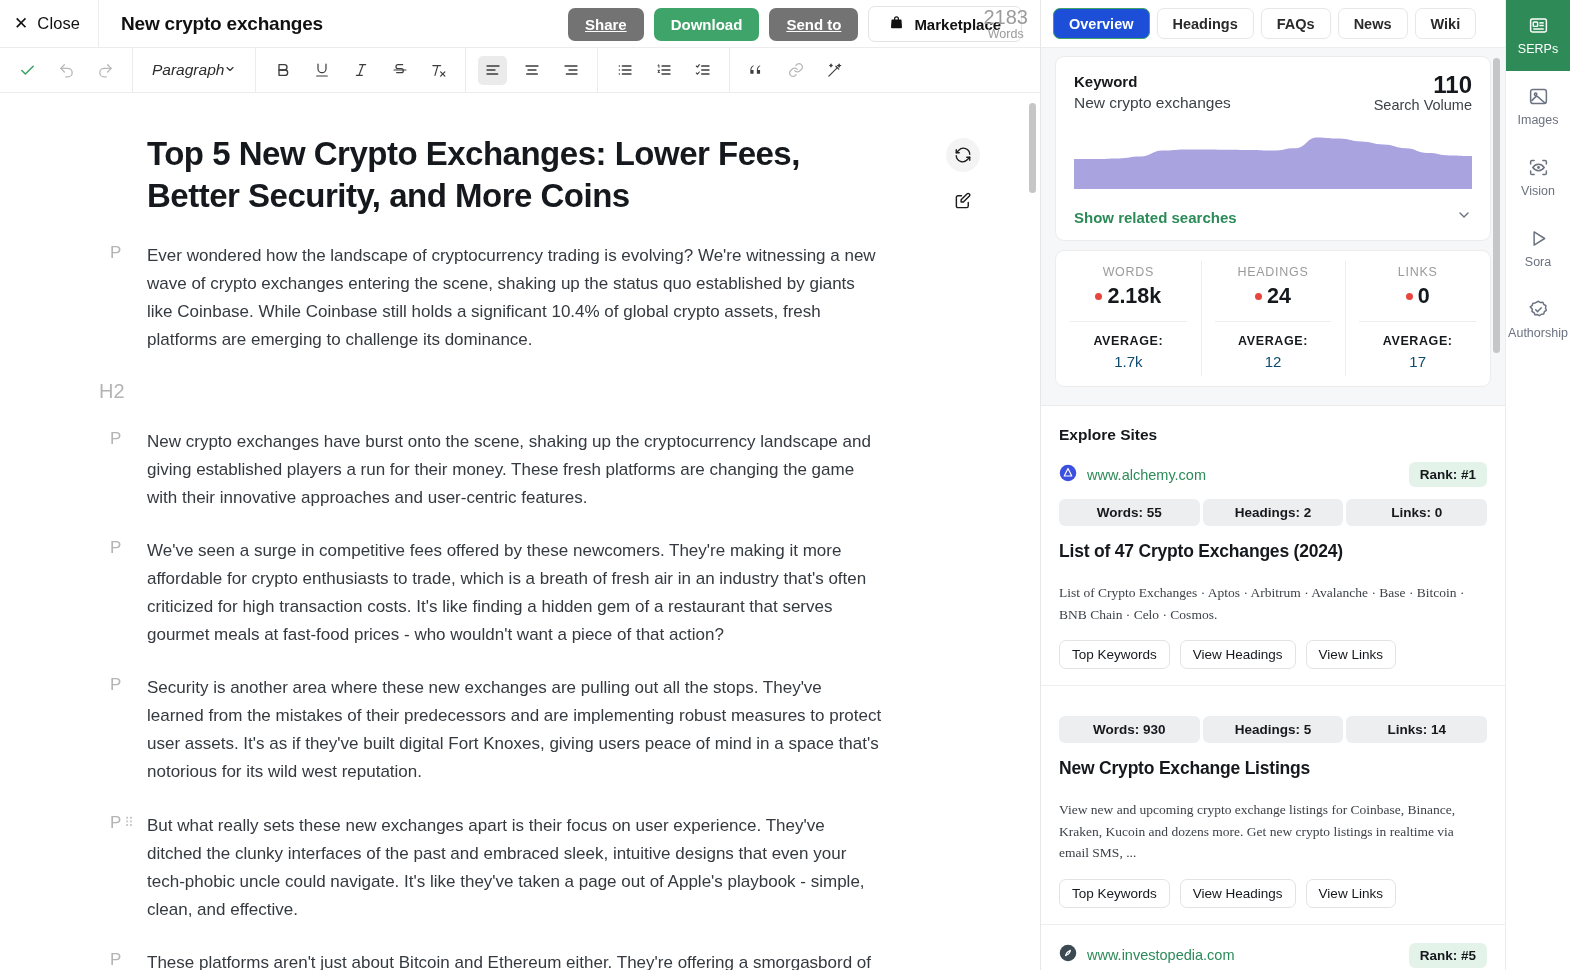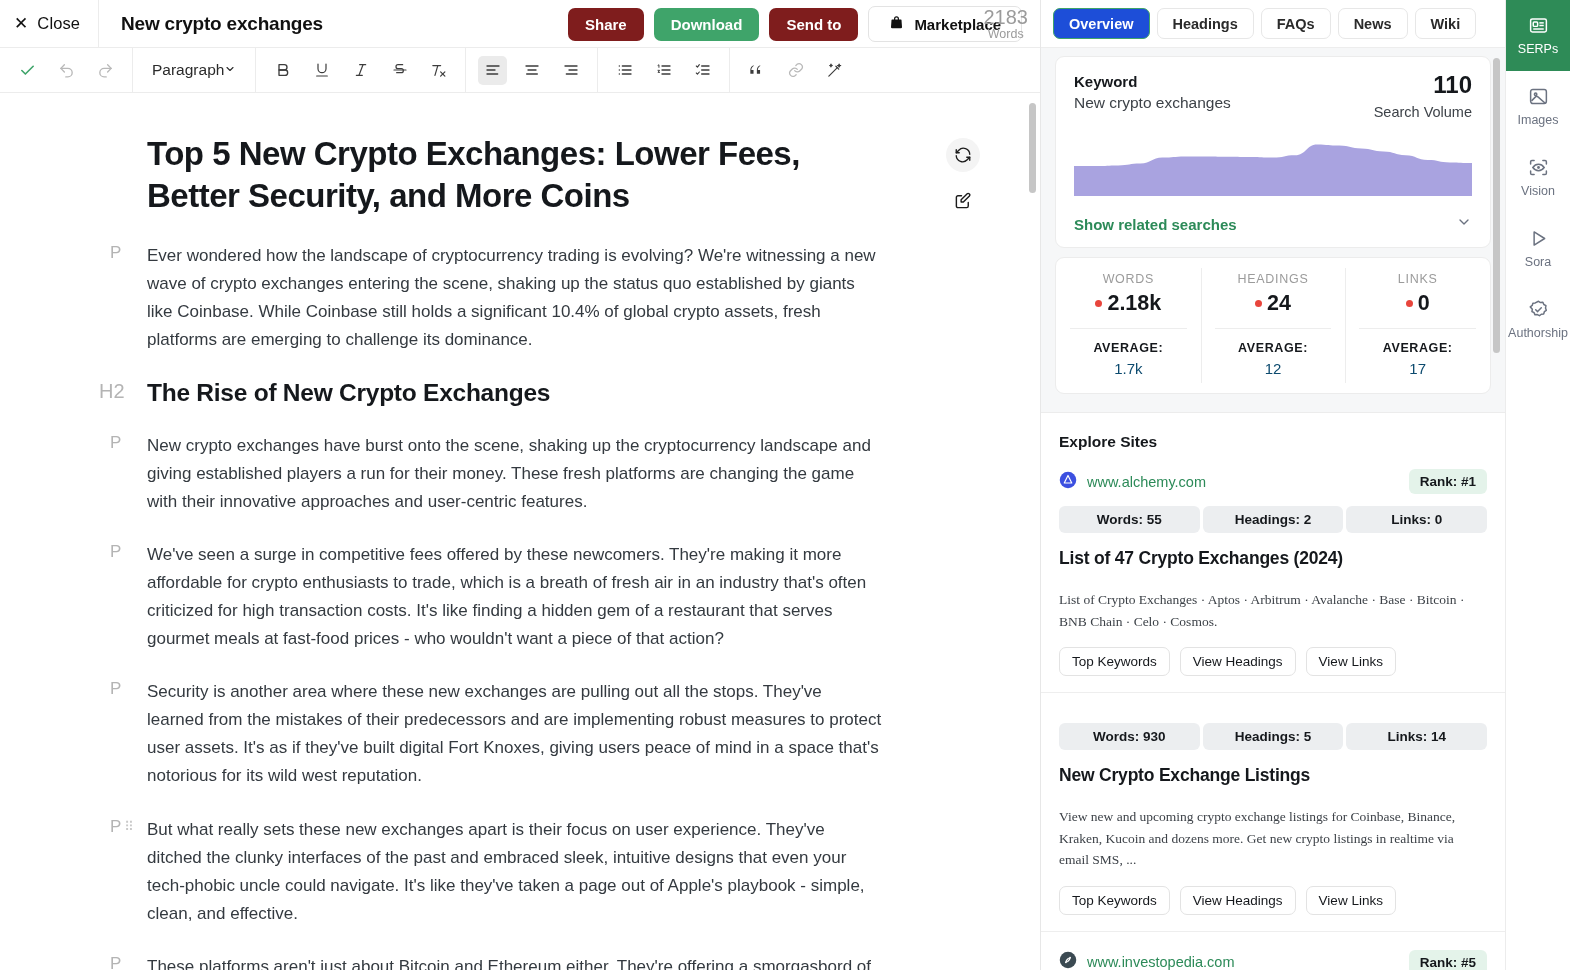--- a/index.html
+++ b/index.html
@@ -33,21 +33,21 @@
   }
   .topbar-actions {
     position: absolute; left: 568px; top: 0; height: 48px;
     display: flex; align-items: center; gap: 10px;
   }
   .tb-btn {
     height: 33px; border-radius: 7px; display: flex; align-items: center;
     justify-content: center; padding: 0 17px; font-size: 15px;
     font-weight: 600; cursor: pointer; white-space: nowrap;
   }
-  .tb-dark { background: #7f1d1d; color: #fff; }
+  .tb-dark { background: #737373; color: #fff; text-decoration: underline; }
   .tb-green { background: #3fa46a; color: #fff; }
   .tb-white {
     background: #fff; color: #111; border: 1px solid #e3e3e3;
     gap: 10px; padding: 0 20px; height: 36px;
   }
   .words-box {
     position: absolute; right: 12px; top: 0; height: 48px;
     display: flex; flex-direction: column; align-items: center;
     justify-content: center; line-height: 1.05;
   }
@@ -67,20 +67,21 @@
   }
   .tool svg { display: block; }
   .tool.active { background: #ebebeb; }
   .tool.muted { color: #b9b9b9; }
   .tool.check { color: #3fa46a; }
   .tsep { width: 1px; height: 45px; background: #ececec; margin: 0 7px; }
   .para-sel {
     display: flex; align-items: center; gap: 0; padding: 0 12px;
     height: 30px; font-size: 15.5px; color: #2b2b2b; cursor: pointer;
     border-radius: 5px;
+    font-style: italic;
   }
 
   
   .doc-scroll {
     flex: 1; overflow: hidden; position: relative; background: #fff;
   }
   .doc-inner { padding: 40px 150px 0 110px; }
   .doc-h1-row { display: flex; align-items: flex-start; }
   .doc-h1 {
     font-size: 33px; font-weight: 800; color: #15181c; line-height: 1.27;
@@ -143,21 +144,21 @@
   }
   .card {
     background: #fff; margin: 9px 14px 0 14px; border-radius: 9px;
     border: 1px solid #ececec;
   }
   .kw-card { padding: 16px 18px 13px 18px; margin-top: 8px; }
   .kw-top { display: flex; justify-content: space-between; align-items: flex-start; }
   .kw-label { font-size: 15px; font-weight: 700; color: #15181c; }
   .kw-value { font-size: 15.5px; color: #3d4248; margin-top: 4px; }
   .sv-num { font-size: 24px; font-weight: 700; color: #15181c; text-align: right; line-height: 1; }
-  .sv-lbl { font-size: 14.5px; color: #3d4248; margin-top: 7px; text-align: right; }
+  .sv-lbl { font-size: 14.5px; color: #3d4248; text-align: right; }
   .spark { margin-top: 16px; height: 60px; }
   .rel-row {
     display: flex; justify-content: space-between; align-items: center;
     margin-top: 18px; cursor: pointer;
   }
   .rel-txt { font-size: 15px; font-weight: 600; color: #2c8a58; }
   .chev { color: #6b7280; }
 
   .stats-card { display: flex; padding: 0; }
   .stat-col { flex: 1; padding: 14px 0 16px 0; text-align: center; position: relative; }
@@ -394,21 +395,20 @@
             <div class="blk">
               <div class="blk-tag">
                 <span>P</span>
               </div>
               <div class="blk-p">Ever wondered how the landscape of cryptocurrency trading is evolving? We're witnessing a new wave of crypto exchanges entering the scene, shaking up the status quo established by giants like Coinbase. While Coinbase still holds a significant 10.4% of global crypto assets, fresh platforms are emerging to challenge its dominance.</div>
             </div>
             <div class="blk">
               <div class="blk-tag h2tag">
                 <span>H2</span>
               </div>
-              <div class="blk-h2">The Rise of New Crypto Exchanges</div>
             </div>
             <div class="blk">
               <div class="blk-tag">
                 <span>P</span>
               </div>
               <div class="blk-p">New crypto exchanges have burst onto the scene, shaking up the cryptocurrency landscape and giving established players a run for their money. These fresh platforms are changing the game with their innovative approaches and user-centric features.</div>
             </div>
             <div class="blk">
               <div class="blk-tag">
                 <span>P</span>

